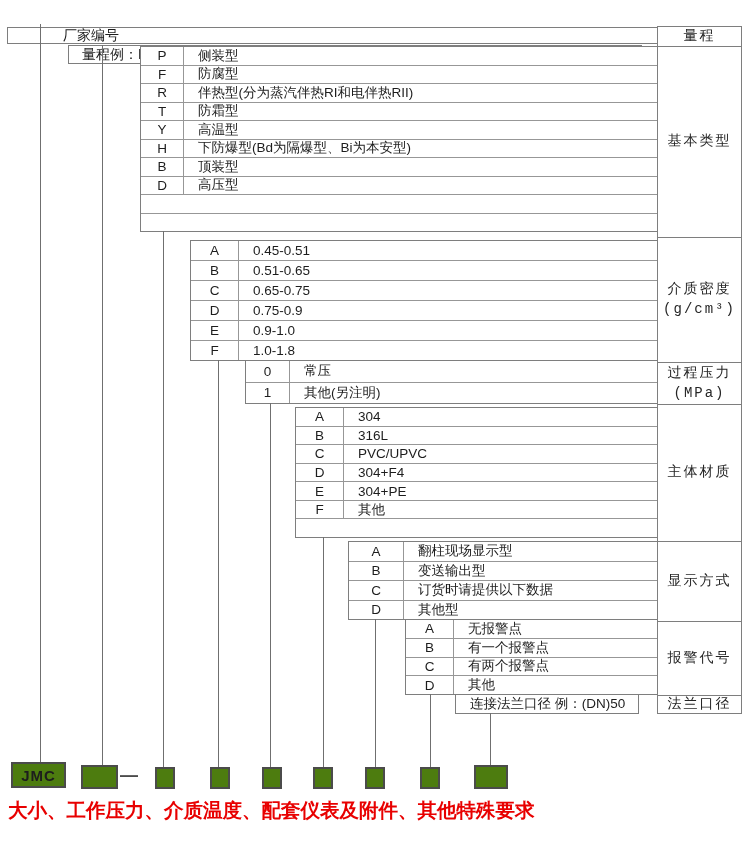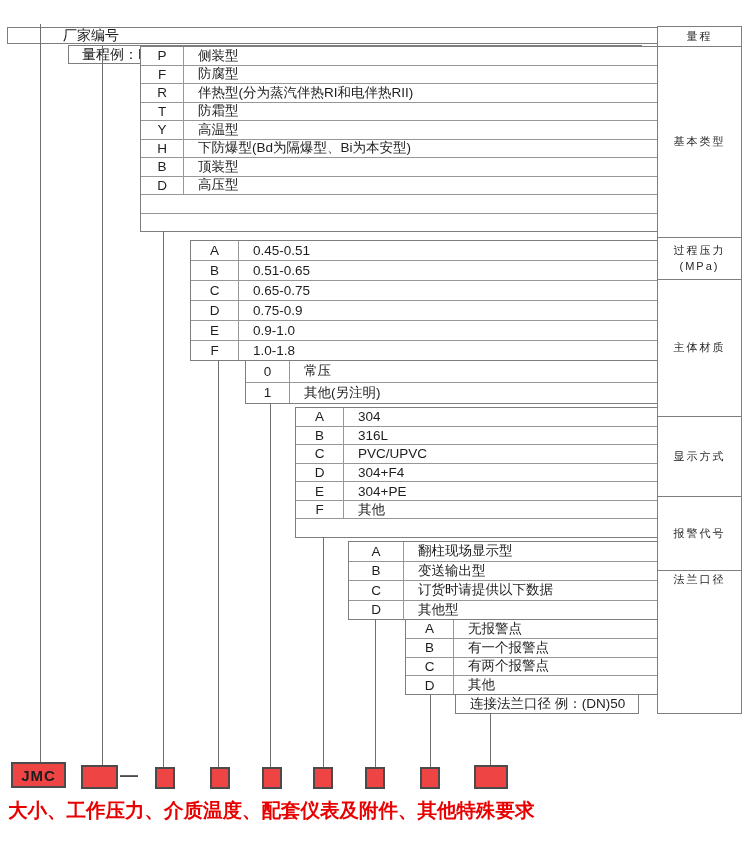--- a/index.html
+++ b/index.html
@@ -16,27 +16,27 @@
   .desc { padding-left:14px; white-space:nowrap; }
   #sec-basic .code { width:43px; }
   #sec-density .code { width:48px; }
   #sec-pressure .code { width:44px; }
   #sec-material .code { width:48px; }
   #sec-display .code { width:55px; }
   #sec-alarm .code { width:48px; }
   .labels {
     position:absolute; left:657px; top:26px; width:85px; height:688px;
     border:1px solid #7e7e7e; display:flex; flex-direction:column;
-    font-family:Liberation Sans, sans-serif; font-size:11px; color:#262626;
+    font-family:Liberation Mono, monospace; font-size:14px; color:#262626;
     letter-spacing:2px; background:#fff;
   }
   .label-cell { flex:none; display:flex; flex-direction:column; align-items:center; justify-content:center; line-height:1.4; text-align:center; }
   .label-cell + .label-cell { border-top:1px solid #7e7e7e; }
   .vline { position:absolute; width:1px; background:#6f6f6f; }
-  .bbox { position:absolute; border:2px solid #4b4b4b; background:#ef4444; display:flex; align-items:center; justify-content:center; }
+  .bbox { position:absolute; border:2px solid #4b4b4b; background:#4d7c0f; display:flex; align-items:center; justify-content:center; }
   .model-text { font-weight:bold; font-size:15px; letter-spacing:1px; }
   .dash { position:absolute; font-weight:bold; font-size:18px; color:#4b4b4b; }
   .note { position:absolute; left:8px; top:796px; width:742px; font-weight:bold; font-size:19.5px; line-height:29px; color:var(--note-color,#e80000); }
 </style>
 </head>
 <body>
 
 <div class="page">
 
   <div class="tbox" style="left:7px;top:8px;width:735px;height:17px;padding-left:55px;">
@@ -193,20 +193,24 @@
         <span class="desc">连接法兰口径 例：(DN)50</span>
       </div>
   </div>
 
   <div class="labels">
     <div class="label-cell" style="height:19px;">
         <span>量程</span>
       </div>
     <div class="label-cell" style="height:191px;">
         <span>基本类型</span>
+      </div>
+    <div class="label-cell" style="height:125px;">
+        <span>介质密度</span>
+        <span>(g/cm³)</span>
       </div>
     <div class="label-cell" style="height:42px;">
         <span>过程压力</span>
         <span>(MPa)</span>
       </div>
     <div class="label-cell" style="height:137px;">
         <span>主体材质</span>
       </div>
     <div class="label-cell" style="height:80px;">
         <span>显示方式</span>

